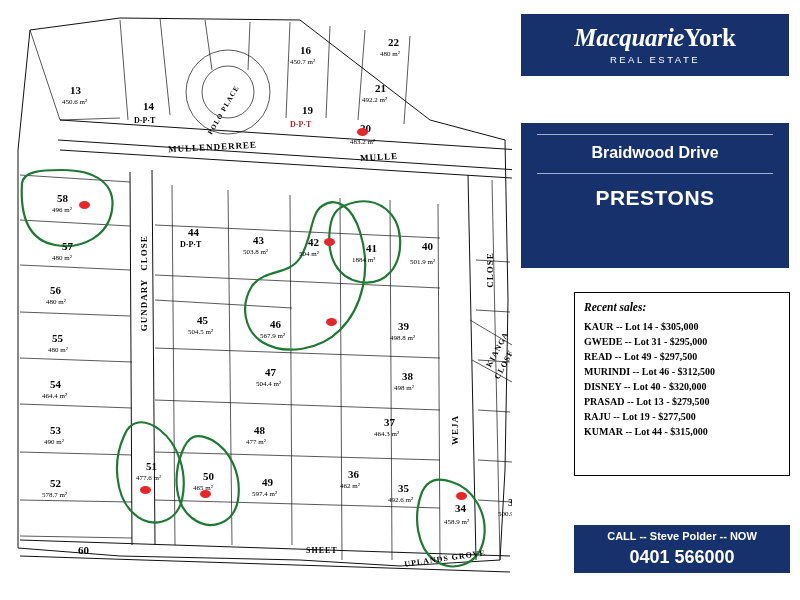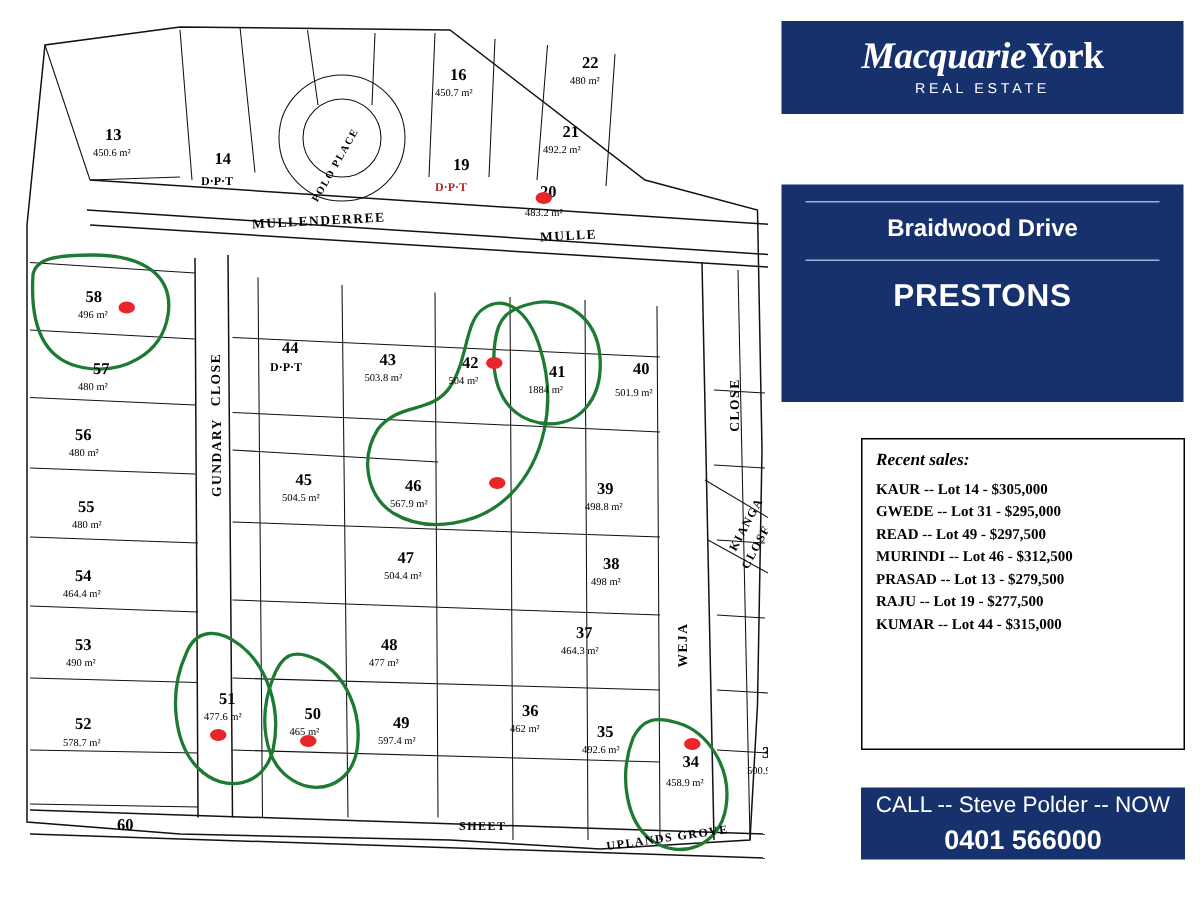--- a/index.html
+++ b/index.html
@@ -84,21 +84,21 @@
   .title-line2{
     font-family:"Liberation Sans", sans-serif;
     font-size:16px;font-weight:bold;margin-top:9px;
   }
   .title-line3{
     font-family:"Liberation Sans", sans-serif;
     font-size:21px;font-weight:bold;margin-top:12px;letter-spacing:0.5px;
   }
 
   .sales-box{
-    position:absolute;left:62px;top:292px;width:216px;height:208px;
+    position:absolute;left:62px;top:292px;width:216px;height:184px;
     background:#ffffff;border:1px solid #000;
     padding:8px 0 0 9px;box-sizing:border-box;
   }
   .sales-title{
     font-family:"Liberation Serif", serif;
     font-size:11.5px;font-weight:bold;font-style:italic;color:#000;
     margin-bottom:6px;
   }
   .sale-row{
     font-family:"Liberation Serif", serif;
@@ -106,21 +106,21 @@
     line-height:15px;white-space:nowrap;
   }
 
   .call-box{
     position:absolute;left:62px;top:525px;width:216px;height:48px;
     background:#16316b;color:#fff;
     display:flex;flex-direction:column;align-items:center;justify-content:center;
   }
   .call-line1{
     font-family:"Liberation Sans", sans-serif;
-    font-size:15px;font-weight:normal;white-space:nowrap;
+    font-size:11px;font-weight:bold;white-space:nowrap;
   }
   .call-line2{
     font-family:"Liberation Sans", sans-serif;
     font-size:18px;font-weight:bold;margin-top:5px;
   }
 </style>
 </head>
 <body>
 
 <div id="page">
@@ -304,20 +304,21 @@
       <div class="rule"></div>
       <div class="title-line3">PRESTONS</div>
     </div>
 
     <div class="sales-box">
       <div class="sales-title">Recent sales:</div>
       <div class="sale-row">KAUR  --  Lot 14 - $305,000</div>
       <div class="sale-row">GWEDE  --  Lot 31 - $295,000</div>
       <div class="sale-row">READ  --  Lot 49 - $297,500</div>
       <div class="sale-row">MURINDI  --  Lot 46 - $312,500</div>
+      <div class="sale-row">DISNEY  --  Lot 40 - $320,000</div>
       <div class="sale-row">PRASAD  --  Lot 13 - $279,500</div>
       <div class="sale-row">RAJU  --  Lot 19 - $277,500</div>
       <div class="sale-row">KUMAR  --  Lot 44 - $315,000</div>
     </div>
 
     <div class="call-box">
       <div class="call-line1">CALL  --   Steve Polder  --  NOW</div>
       <div class="call-line2">0401 566000</div>
     </div>
 

